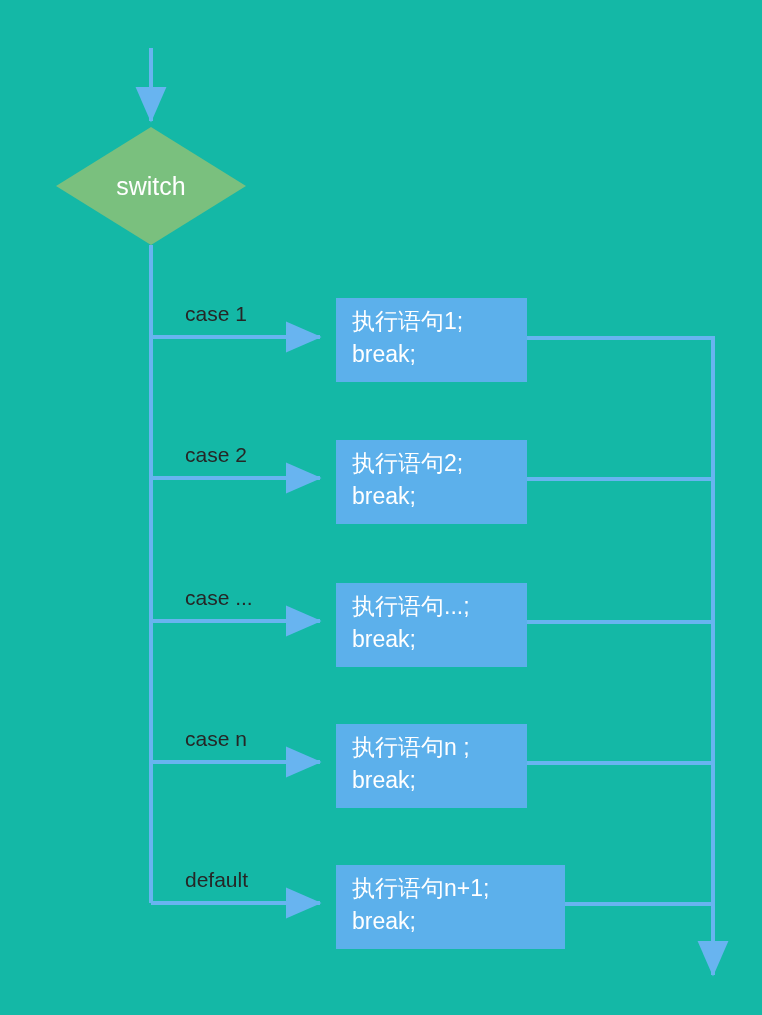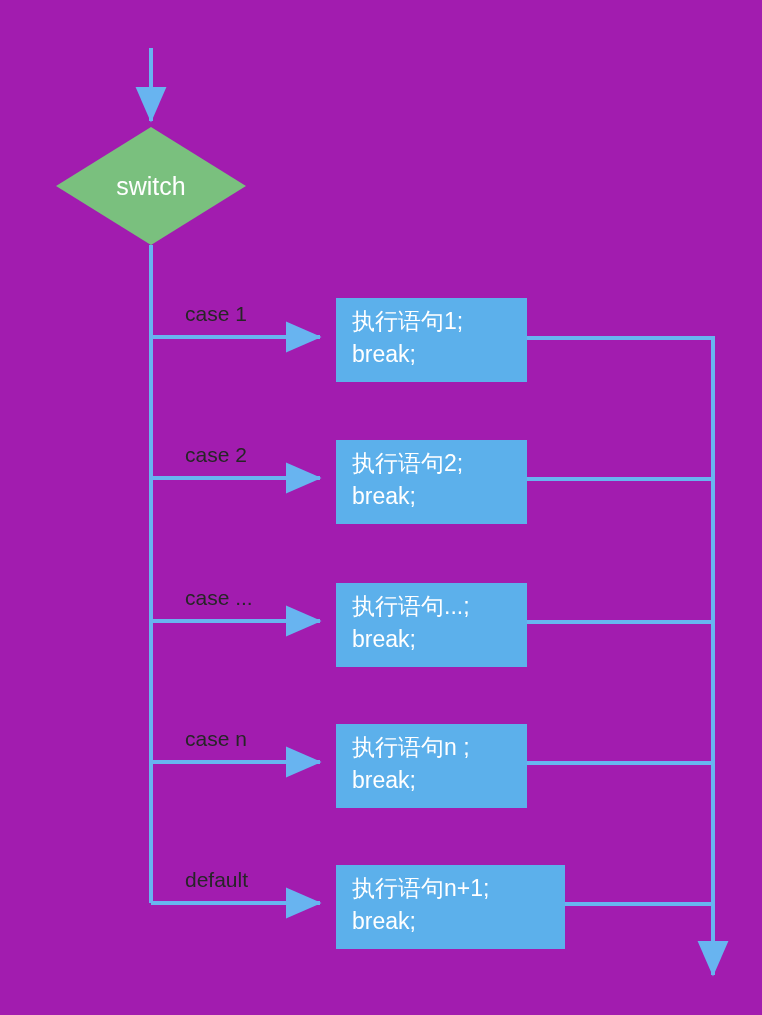--- a/index.html
+++ b/index.html
@@ -7,21 +7,21 @@
     padding: 0;
     background: #ffffff;
   }
   body {
     font-family: "Liberation Sans", "DejaVu Sans", sans-serif;
   }
   #canvas-wrap {
     position: relative;
     width: 762px;
     height: 1015px;
-    background: #a21caf;
+    background: #14b8a6;
     overflow: hidden;
   }
   svg#flow {
     position: absolute;
     left: 0;
     top: 0;
     width: 762px;
     height: 1015px;
     display: block;
   }

